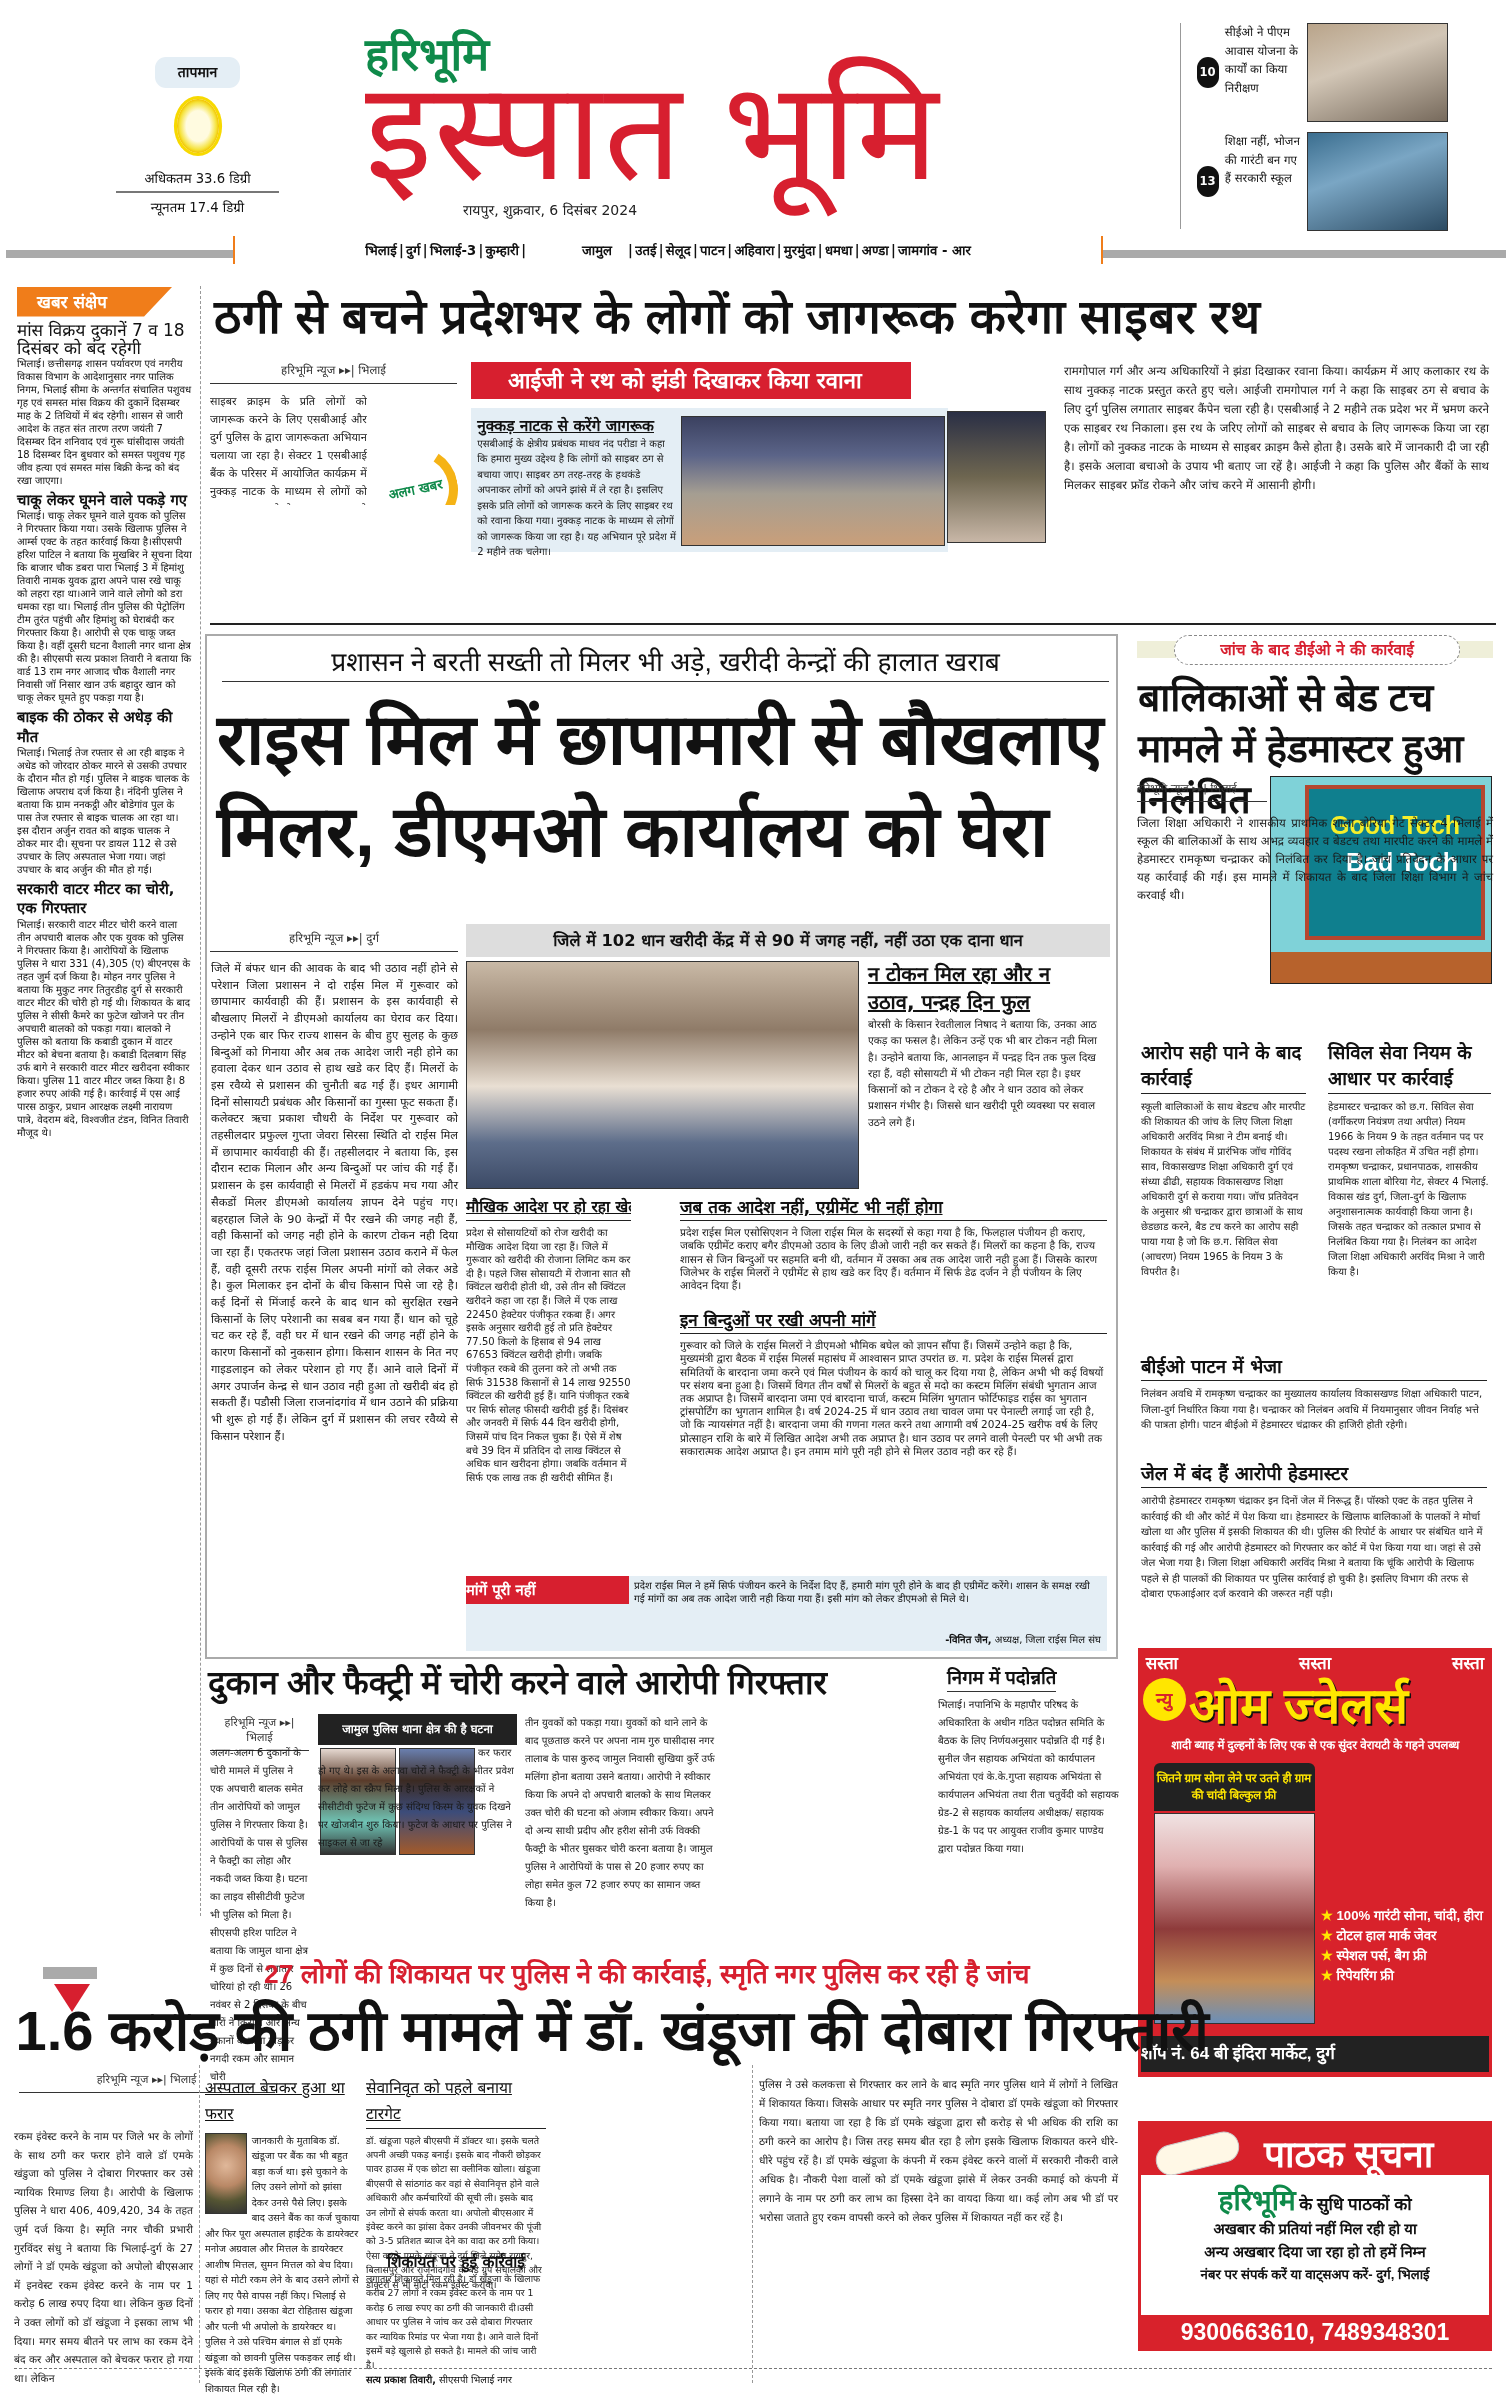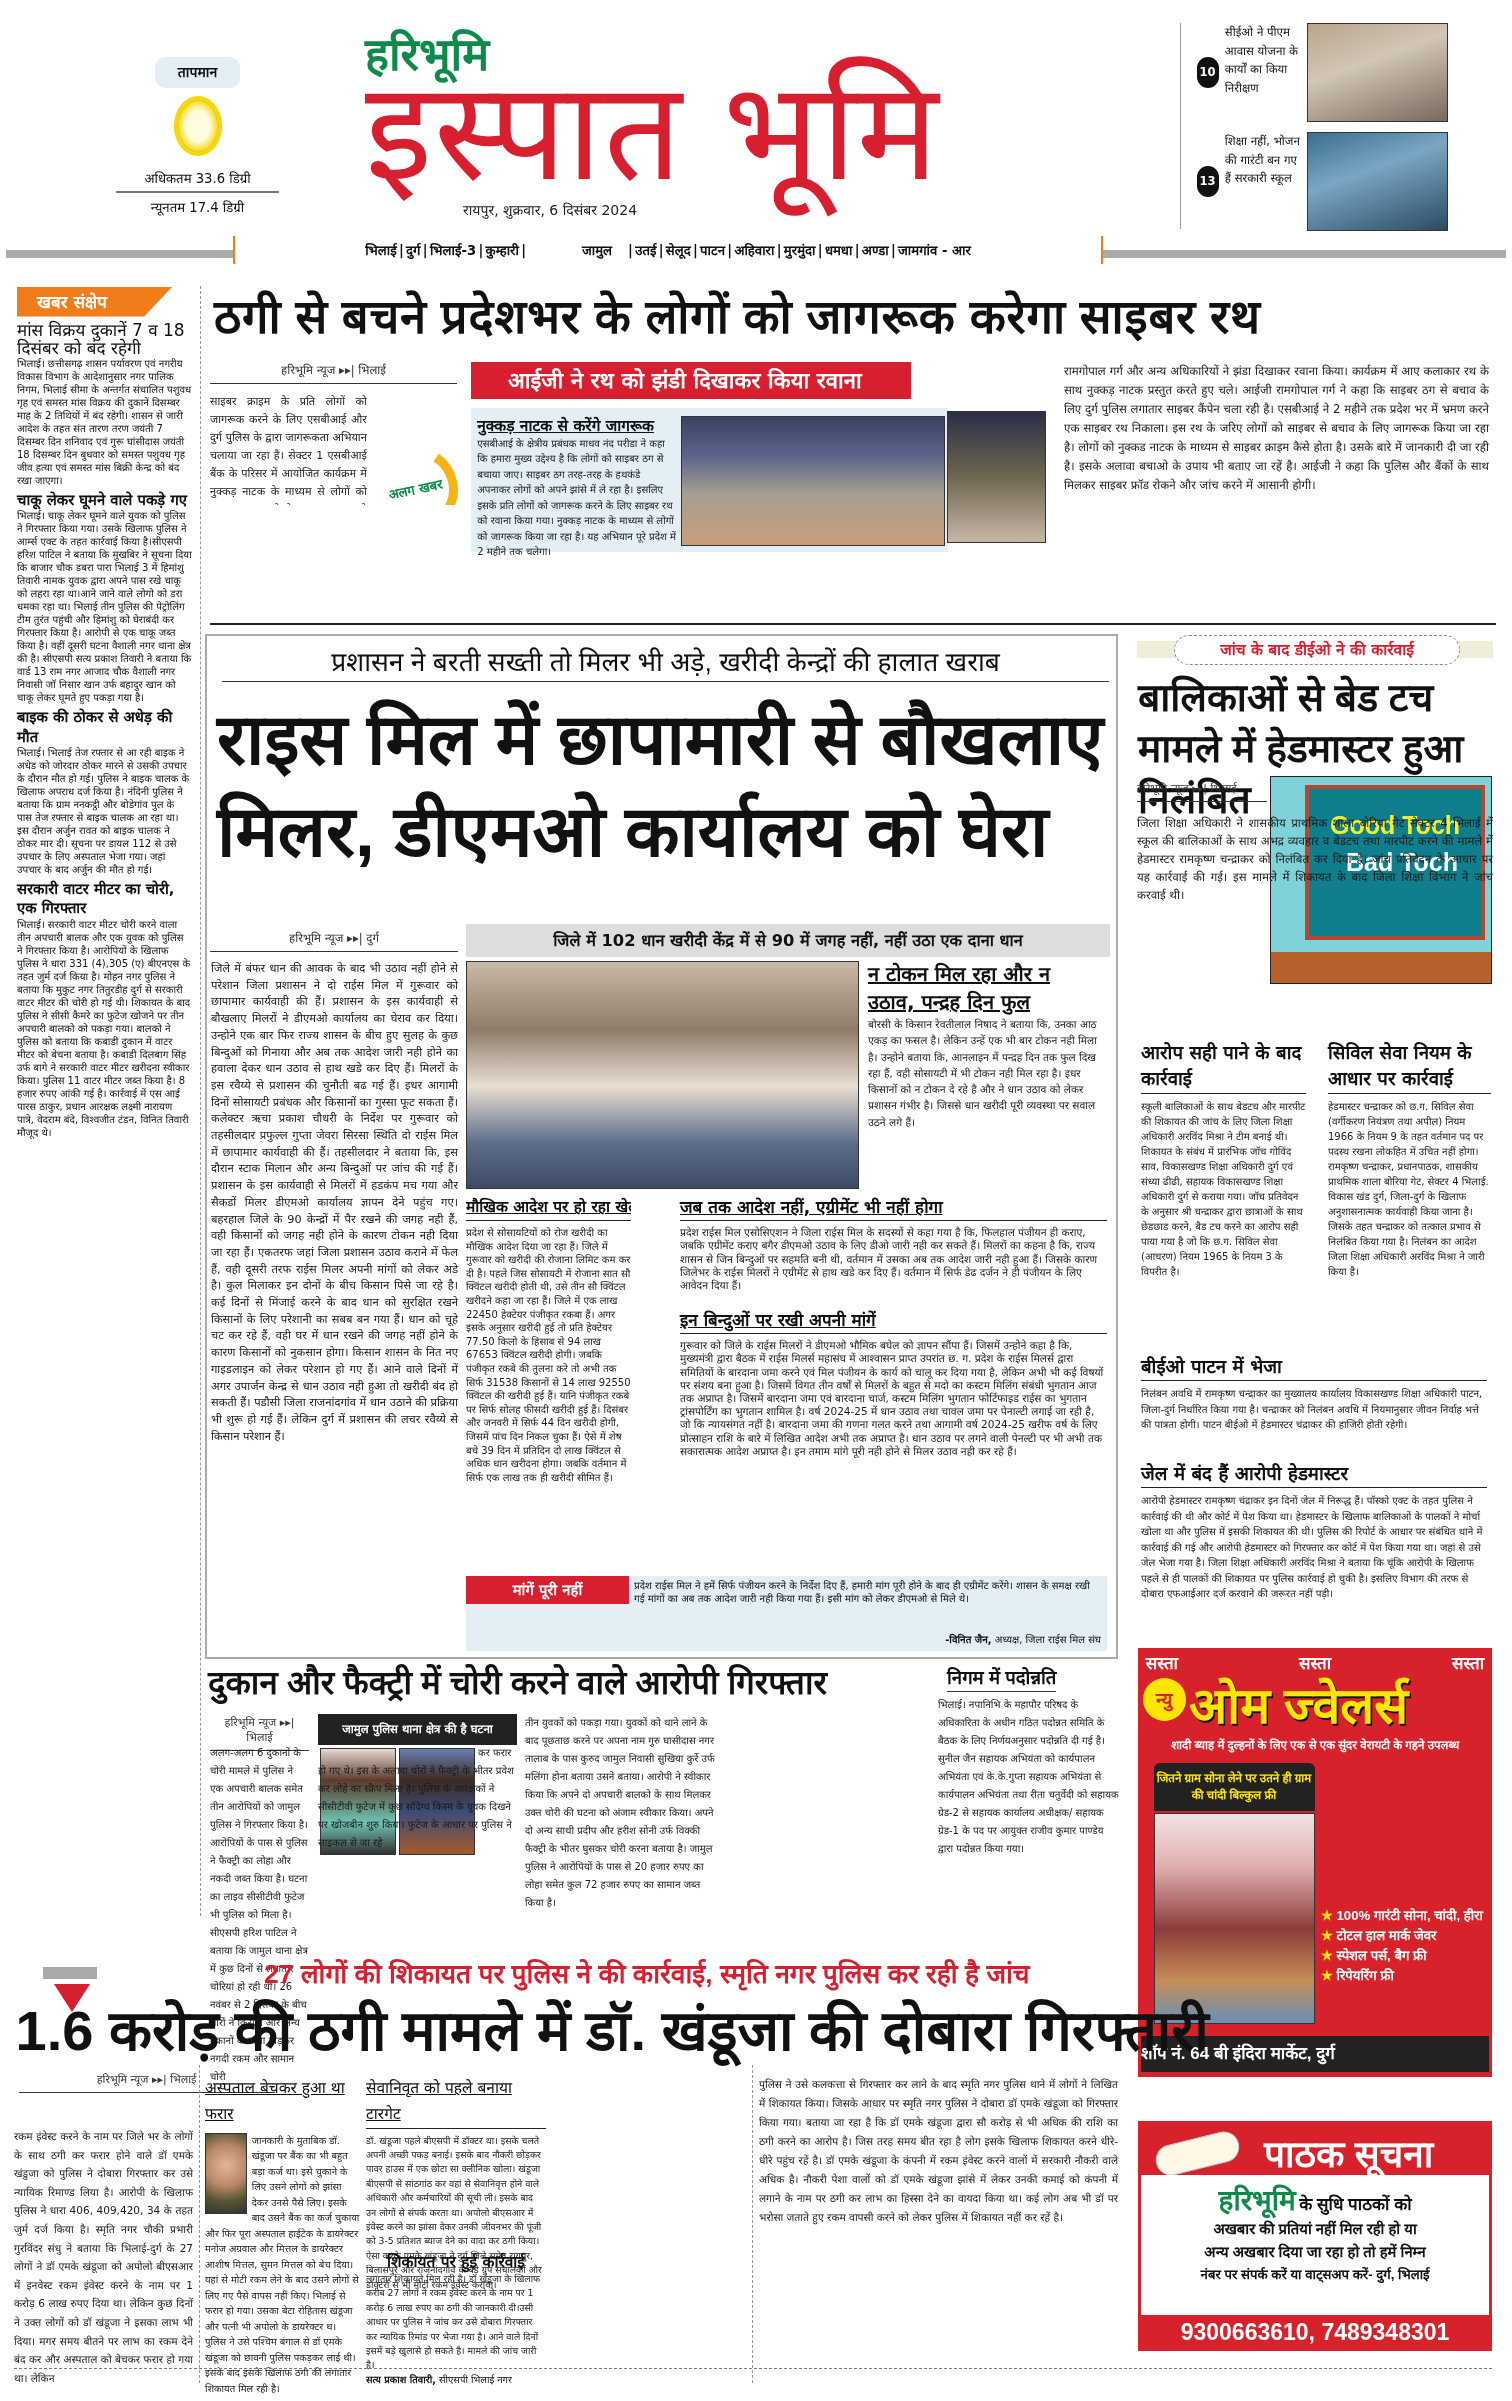--- a/index.html
+++ b/index.html
@@ -131,21 +131,21 @@
 </div>
 <div class="abs" style="left:680px;top:1194px;width:427px">
   <div class="sub" style="font-size:17px">जब तक आदेश नहीं, एग्रीमेंट भी नहीं होगा</div>
   <div class="bts" style="font-size:10.5px;line-height:13.2px;text-align:left">प्रदेश राईस मिल एसोसिएशन ने जिला राईस मिल के सदस्यों से कहा गया है कि, फिलहाल पंजीयन ही कराए, जबकि एग्रीमेंट कराए बगैर डीएमओ उठाव के लिए डीओ जारी नही कर सकते हैं। मिलरों का कहना है कि, राज्य शासन से जिन बिन्दुओं पर सहमति बनी थी, वर्तमान में उसका अब तक आदेश जारी नही हुआ हैं। जिसके कारण जिलेभर के राईस मिलरों ने एग्रीमेंट से हाथ खडे कर दिए हैं। वर्तमान में सिर्फ डेढ दर्जन ने ही पंजीयन के लिए आवेदन दिया हैं।</div>
 </div>
 <div class="abs" style="left:680px;top:1307px;width:427px">
   <div class="sub" style="font-size:17px">इन बिन्दुओं पर रखी अपनी मांगें</div>
   <div class="bts" style="font-size:10.5px;line-height:13.2px;text-align:left">गुरूवार को जिले के राईस मिलरों ने डीएमओ भौमिक बघेल को ज्ञापन सौंपा हैं। जिसमें उन्होने कहा है कि, मुख्यमंत्री द्वारा बैठक में राईस मिलर्स महासंघ में आश्वासन प्राप्त उपरांत छ. ग. प्रदेश के राईस मिलर्स द्वारा समितियों के बारदाना जमा करने एवं मिल पंजीयन के कार्य को चालू कर दिया गया है, लेकिन अभी भी कई विषयों पर संशय बना हुआ है। जिसमें विगत तीन वर्षों से मिलरों के बहुत से मदो का कस्टम मिलिंग संबंधी भुगतान आज तक अप्राप्त है। जिसमें बारदाना जमा एवं बारदाना चार्ज, कस्टम मिलिंग भुगतान फोर्टिफाइड राईस का भुगतान ट्रांसपोर्टिंग का भुगतान शामिल है। वर्ष 2024-25 में धान उठाव तथा चावल जमा पर पेनाल्टी लगाई जा रही है, जो कि न्यायसंगत नहीं है। बारदाना जमा की गणना गलत करने तथा आगामी वर्ष 2024-25 खरीफ वर्ष के लिए प्रोत्साहन राशि के बारे में लिखित आदेश अभी तक अप्राप्त है। धान उठाव पर लगने वाली पेनल्टी पर भी अभी तक सकारात्मक आदेश अप्राप्त है। इन तमाम मांगे पूरी नही होने से मिलर उठाव नही कर रहे हैं।</div>
 </div>
 <div class="abs" style="left:466px;top:1576px;width:641px;height:75px;background:#e4eef5">
-  <div style="position:absolute;left:0;top:0;width:163px;height:28px;background:#d71f2f;color:#fff;font-weight:bold;font-size:14.8px;line-height:28px;text-align:center">मांगें पूरी नहीं</div>
+  <div style="position:absolute;left:0;top:0;width:163px;height:28px;background:#d71f2f;color:#fff;font-weight:bold;font-size:14.8px;line-height:28px;text-align:left">मांगें पूरी नहीं</div>
   <div style="position:absolute;left:168px;top:3.1px;width:469px;font-size:10px;line-height:13.2px">प्रदेश राईस मिल ने हमें सिर्फ पंजीयन करने के निर्देश दिए हैं, हमारी मांग पूरी होने के बाद ही एग्रीमेंट करेंगे। शासन के समक्ष रखी गई मांगों का अब तक आदेश जारी नही किया गया हैं। इसी मांग को लेकर डीएमओ से मिले थे।</div>
   <div style="position:absolute;right:6.2px;bottom:4.7px;font-size:10px"><b>-विनित जैन,</b> <span>अध्यक्ष, जिला राईस मिल संघ</span></div>
 </div>
 
 <div class="abs" style="left:1137px;top:634px;width:356px;height:17px;background:#efefd9;top:641px"></div>
 <div class="abs" style="left:1174px;top:635px;width:286px;height:29.5px;border:0.8px dashed #888;border-radius:15.5px;background:#fff;color:#d71f2f;font-weight:bold;font-size:15.5px;text-align:center;line-height:28px">जांच के बाद डीईओ ने की कार्रवाई</div>
 <div class="abs hd" style="left:1138px;top:672px;width:357px;font-size:39px;line-height:51px;font-weight:900">बालिकाओं से बेड टच मामले में हेडमास्टर हुआ निलंबित</div>
 <div class="abs byline" style="left:1137px;top:780px;width:130px;font-size:11px;text-align:left"><span>हरिभूमि न्यूज</span> ▸▸| <span>भिलाई</span></div>
 <div class="abs" style="left:1270px;top:776px;width:222px;height:208px;background:#7fd2d8;border:1.6px solid #222">
   <div style="position:absolute;left:34px;top:7.8px;width:180px;height:155px;background:#0f7f8e;border:4.7px solid #b5462f"></div>

